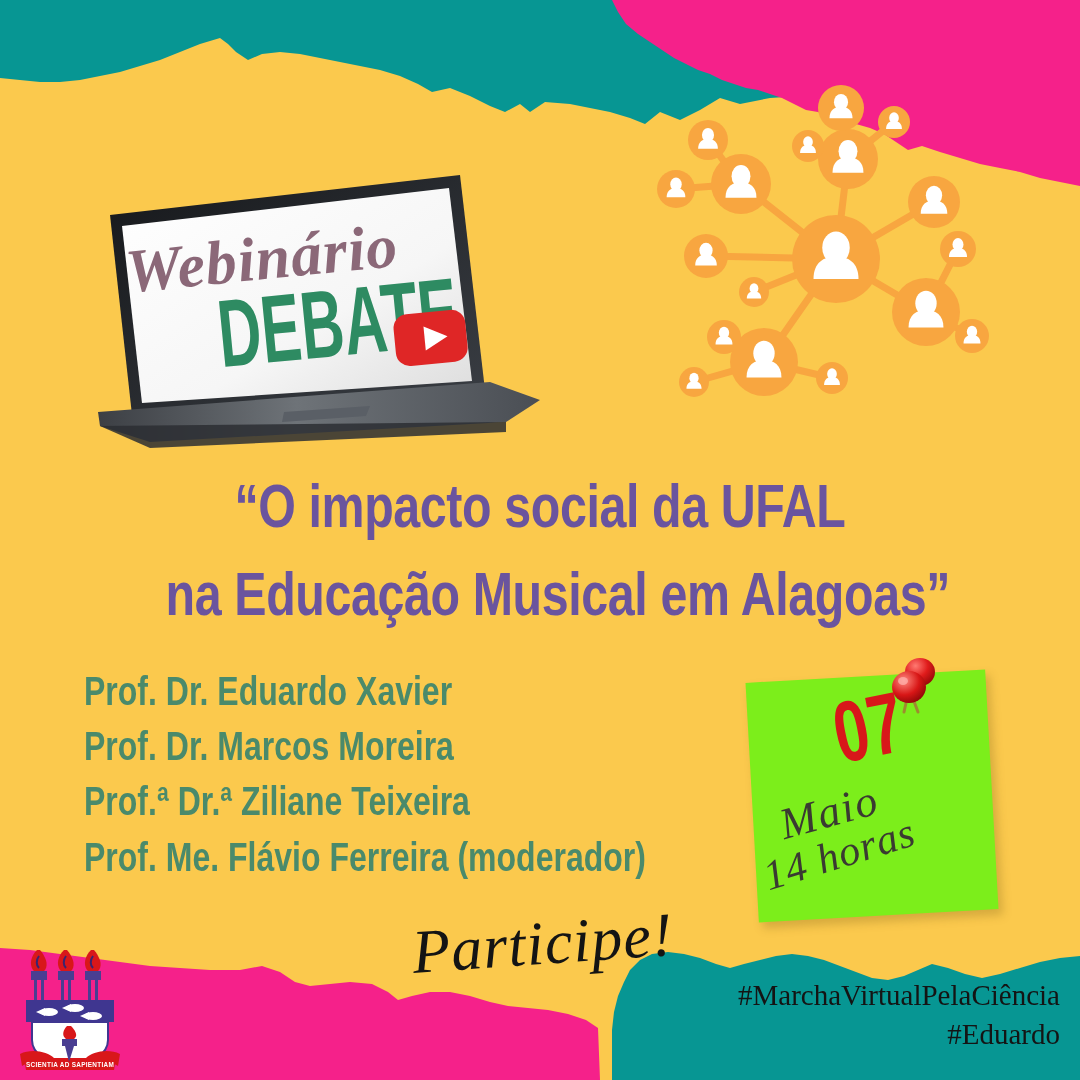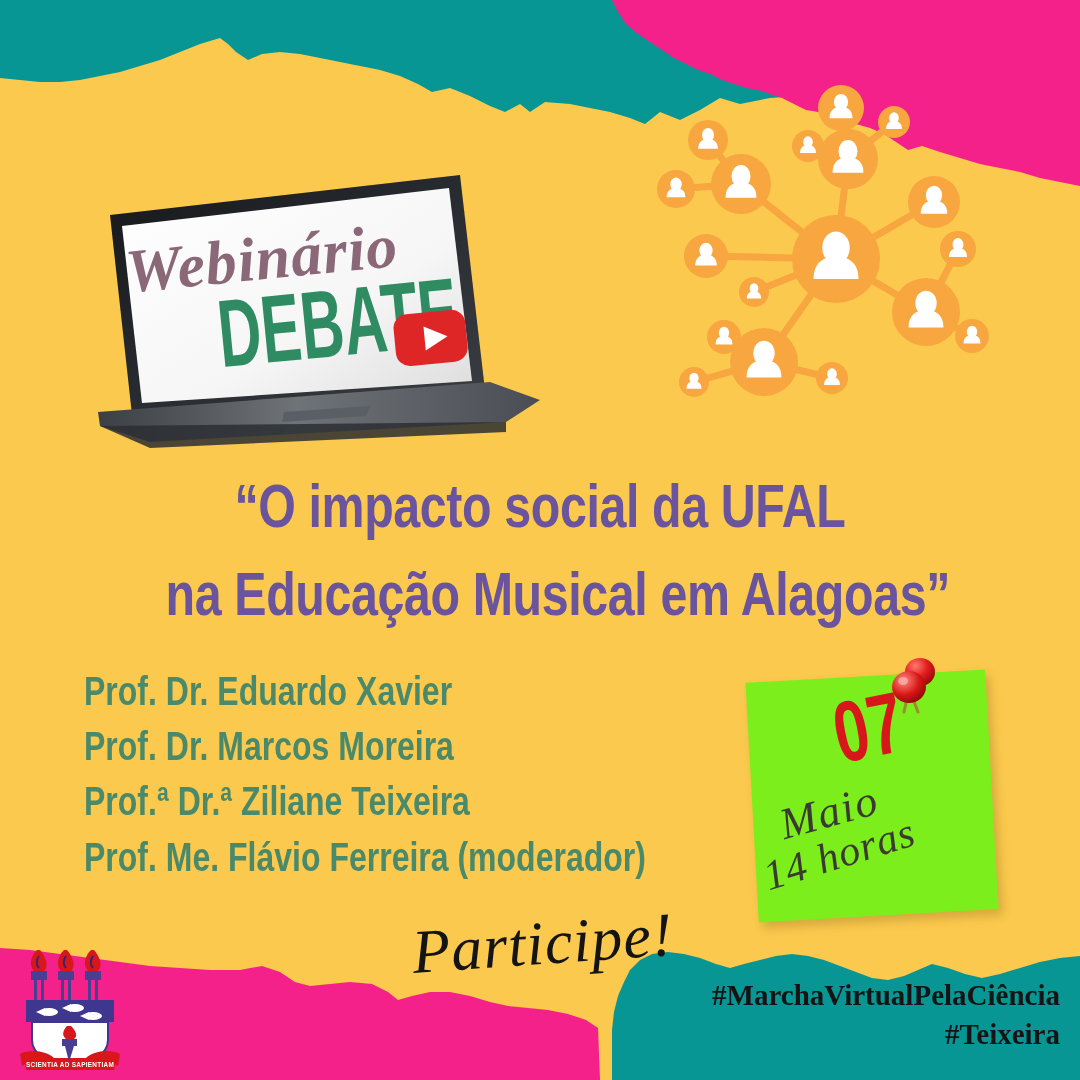--- a/index.html
+++ b/index.html
@@ -103,21 +103,21 @@
 
   
   #hashtags{
     position:absolute;right:20px;bottom:26px;
     text-align:right;
     color:#141414;
     font-family:"Liberation Serif",serif;
     font-size:29px;
     line-height:1.34;
   }
-  #hashtags span{display:block;white-space:nowrap;font-weight:bold;}
+  #hashtags span{display:block;white-space:nowrap;}
 
   
   #ufal-logo{position:absolute;left:14px;bottom:6px;width:112px;height:132px;}
 </style>
 </head>
 <body>
 
 <div id="poster">
 
   <svg class="torn" id="torn-top-teal" viewBox="0 0 1080 230" preserveAspectRatio="none">
@@ -346,21 +346,21 @@
     <path fill="#079693" d="M1080,56 L1060,58 L1040,62 L1020,68 L1000,74 L982,78 L965,74
       L948,68 L932,64 L918,70 L904,76 L888,80 L872,78 L856,72 L840,66 L824,60 L808,56
       L792,54 L776,56 L760,60 L744,64 L730,68 L716,64 L700,58 L684,54 L668,52 L652,54
       L640,60 L630,70 L624,82 L618,96 L614,112 L612,130 L612,180 L1080,180 Z"></path>
   </svg>
 
   <div id="participe">Participe!</div>
 
   <div id="hashtags">
     <span>#MarchaVirtualPelaCiência</span>
-    <span>#Teixeira</span>
+    <span>#Eduardo</span>
   </div>
 
   <svg id="ufal-logo" viewBox="0 0 112 132">
 
     <g>
 
       <path d="M23,8 C17,14 15,22 19,28 C22,32 28,32 31,28 C35,22 31,14 26,8 Z" fill="#D8171A"></path>
       <path d="M25,14 C22,18 22,23 25,26" stroke="#3A2470" stroke-width="2" fill="none"></path>
       <rect x="17" y="29" width="16" height="9" fill="#4A3E92"></rect>
       <rect x="20" y="38" width="3" height="22" fill="#4A3E92"></rect>

